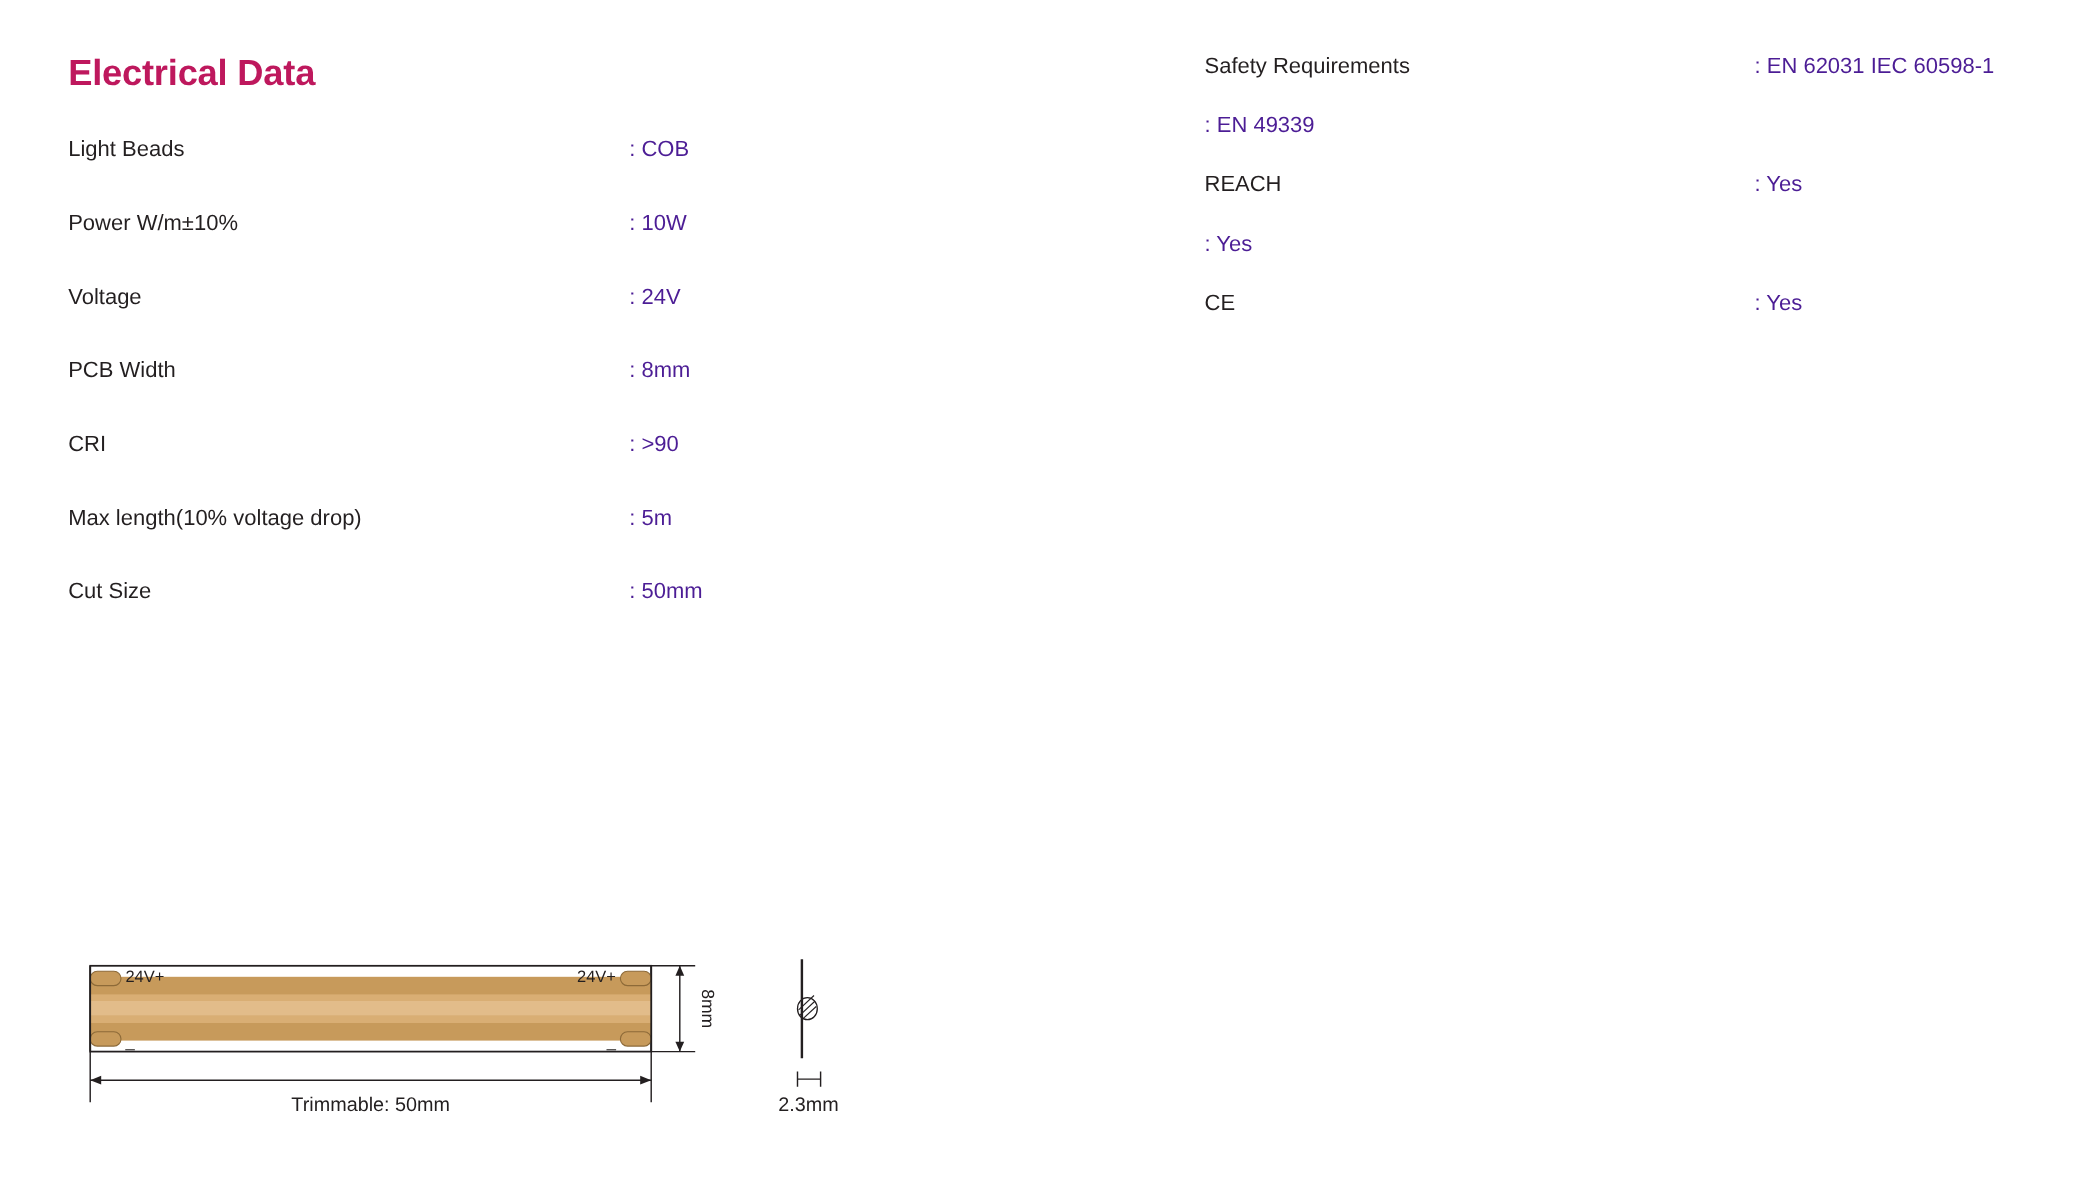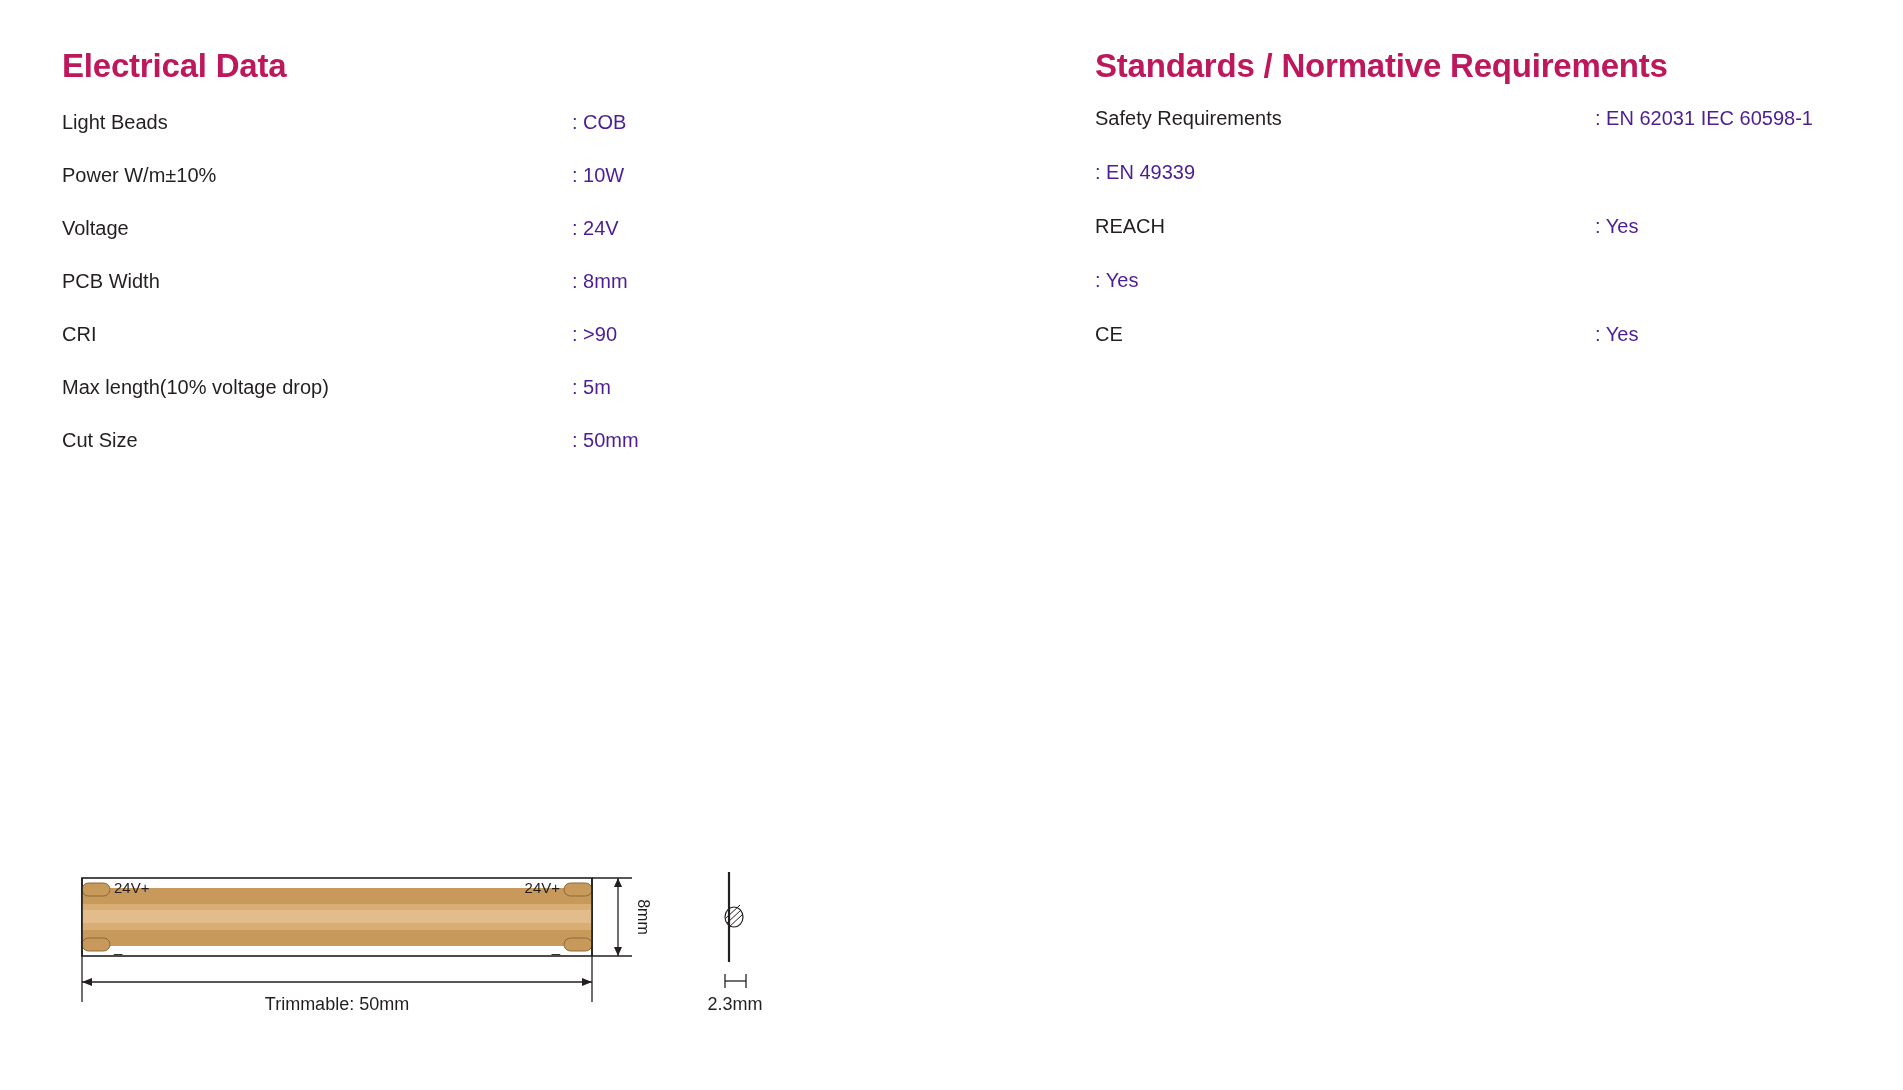--- a/index.html
+++ b/index.html
@@ -51,21 +51,21 @@
     font-size: 20px;
     line-height: 1.25;
     margin-bottom: 28px;
   }
   .col-right .spec-row { margin-bottom: 29px; }
 
   .spec-label {
     flex: 0 0 auto;
     color: #231f20;
   }
-  .col-left  .spec-label { width: 510px; }
+  .col-left  .spec-label { width: 510px; margin-top: 14px; }
   .col-right .spec-label { width: 500px; }
 
   .spec-value {
     color: #4c1d95;
     white-space: nowrap;
   }
 
   
   .drawing {
     position: absolute;
@@ -109,21 +109,20 @@
         <span class="spec-value">: 5m</span>
       </li>
       <li class="spec-row">
         <span class="spec-label">Cut Size</span>
         <span class="spec-value">: 50mm</span>
       </li>
     </ul>
   </div>
 
   <div class="col col-right">
-    <h2 class="section-title">Standards / Normative Requirements</h2>
     <ul class="spec-list">
       <li class="spec-row">
         <span class="spec-label">Safety Requirements</span>
         <span class="spec-value">: EN 62031 IEC 60598-1</span>
       </li>
       <li class="spec-row">
         <span class="spec-value">: EN 49339</span>
       </li>
       <li class="spec-row">
         <span class="spec-label">REACH</span>

